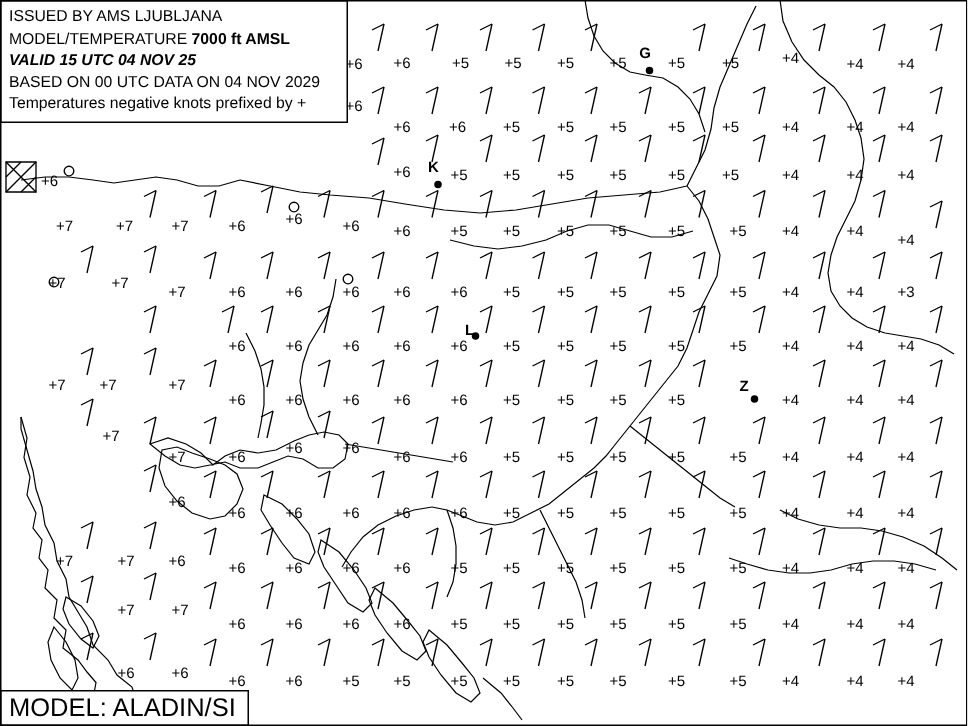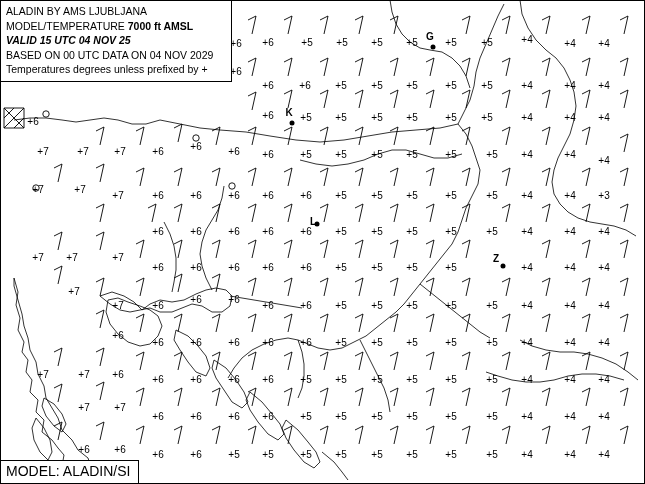--- a/index.html
+++ b/index.html
@@ -26,21 +26,21 @@
   }
   .legend-box div{font-size:10.5px;line-height:14.5px;color:#000;white-space:nowrap;}
   .legend-box div.b{font-weight:bold;font-style:italic;}
   .legend-box div.mix b{font-weight:bold;}
   .model-box{
     position:absolute;left:0;bottom:0;
     background:#fff;border:1px solid #000;
     padding:3px 8px 4px 5px;
     box-sizing:border-box;
   }
-  .model-box div{font-size:14px;line-height:15px;color:#000;white-space:nowrap;}
+  .model-box div{font-size:17px;line-height:15px;color:#000;white-space:nowrap;}
   .temp{
     position:absolute;
     font-size:10px;
     color:#000;
     line-height:10px;
     white-space:nowrap;
     transform:translate(-50%,-50%);
   }
   .city-label{
     position:absolute;
@@ -990,25 +990,25 @@
       <div class="city-label" style="left: 430px; top: 36px;">G</div>
       <div class="city-dot" style="left: 292px; top: 123px;"></div>
       <div class="city-label" style="left: 289px; top: 112px;">K</div>
       <div class="city-dot" style="left: 317px; top: 224px;"></div>
       <div class="city-label" style="left: 313px; top: 221px;">L</div>
       <div class="city-dot" style="left: 503px; top: 266px;"></div>
       <div class="city-label" style="left: 496px; top: 258px;">Z</div>
     </div>
 
   <div class="legend-box">
-    <div>ALADIN BY AMS LJUBLJANA</div>
+    <div>ISSUED BY AMS LJUBLJANA</div>
     <div class="mix"><span>MODEL/TEMPERATURE </span><b>7000 ft AMSL</b></div>
     <div class="b">VALID 15 UTC 04 NOV 25</div>
     <div>BASED ON 00 UTC DATA ON 04 NOV 2029</div>
-    <div>Temperatures degrees unless prefixed by +</div>
+    <div>Temperatures negative knots prefixed by +</div>
   </div>
 
   <div class="model-box">
     <div>MODEL: ALADIN/SI</div>
   </div>
 
   <div id="frame"></div>
 </div>
 
 </body></html>

